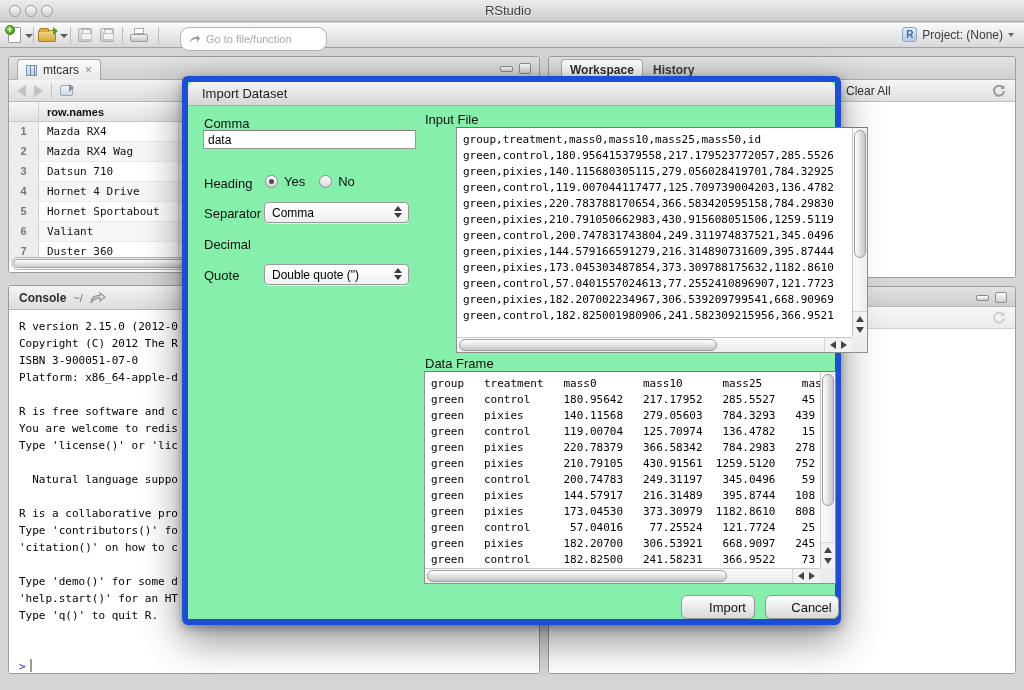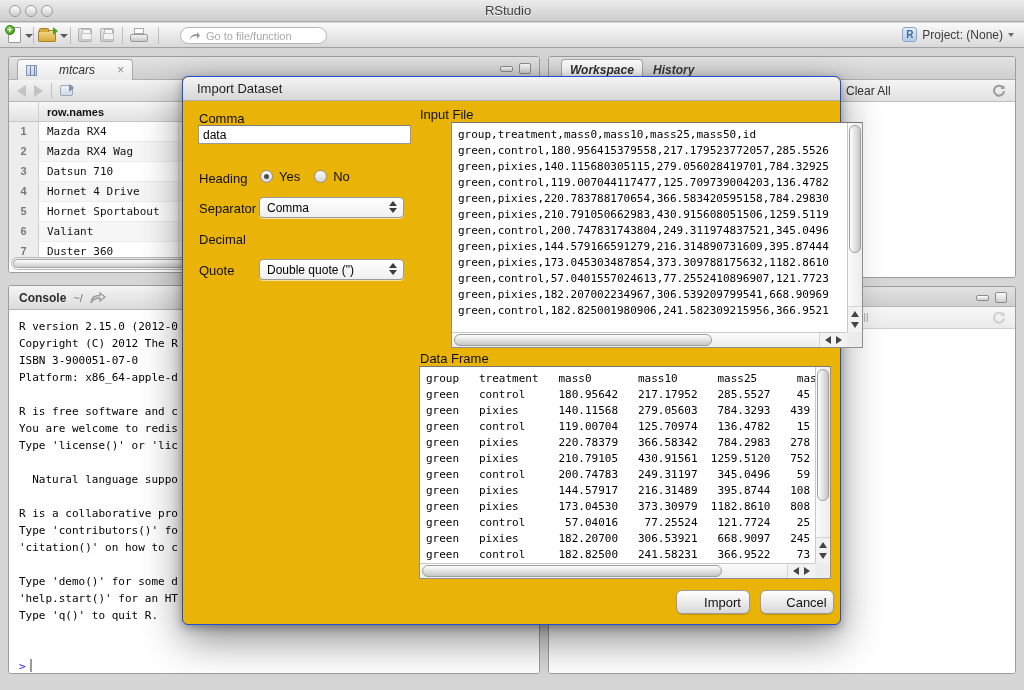--- a/index.html
+++ b/index.html
@@ -32,37 +32,37 @@
   .icon-folder .arr { position:absolute; right:-3px; top:-4px; width:0; height:0;
     border-left:5px solid #4da02a; border-top:4px solid transparent; border-bottom:4px solid transparent; }
   .icon-floppy { position:absolute; top:5px; width:14px; height:14px;
     background:linear-gradient(#e8e8e8,#c9c9c9); border:1px solid #b0b0b0; border-radius:2px; }
   .icon-floppy:before { content:""; position:absolute; left:3px; top:0; width:7px; height:5px; background:#f7f7f7; border:1px solid #bbb; }
   .icon-floppy:after { content:""; position:absolute; left:2px; bottom:1px; width:9px; height:5px; background:#f2f2f2; border:1px solid #c4c4c4; }
   .icon-print { position:absolute; left:130px; top:5px; width:18px; height:14px; }
   .icon-print .body { position:absolute; left:0; bottom:0; width:18px; height:8px;
     background:linear-gradient(#f2f2f2,#c7c7c7); border:1px solid #9a9a9a; border-radius:2px; }
   .icon-print .paper { position:absolute; left:4px; top:0; width:10px; height:6px; background:#fff; border:1px solid #a8a8a8; }
-  .goto-box { position:absolute; left:180px; top:4px; width:147px; height:17px; background:#fff;
+  .goto-box { position:absolute; left:180px; top:4px; width:147px; height:24px; background:#fff;
     border:1px solid #b4b4b4; border-radius:9px; display:flex; align-items:center; padding:0 8px; gap:5px; }
   .goto-box .ph { font-size:11px; color:#a9a9a9; }
   .project { position:absolute; right:10px; top:4px; display:flex; align-items:center; gap:5px; }
   .r-icon { width:15px; height:15px; border-radius:3px; border:1px solid #8ba6c6;
     background:linear-gradient(#e3eefb,#b4cbe6); color:#3f6a9a; font-size:10px; font-weight:bold;
     text-align:center; line-height:14px; }
   .project .lbl { font-size:12px; color:#3c3c3c; }
   .project .caret { border-top-color:#6a6a6a; border-left-width:3px; border-right-width:3px; }
 
   
   .pane { position:absolute; background:#fff; border:1px solid #9d9d9d; border-radius:3px; overflow:hidden; }
   .tabrow { position:absolute; left:0; top:0; right:0; height:23px;
     background:linear-gradient(#e2e2e2,#cfcfcf); border-bottom:1px solid #aeaeae; }
   .tab { position:absolute; top:2px; height:21px; background:linear-gradient(#fbfbfb,#e9e9e9);
     border:1px solid #a8a8a8; border-bottom:none; border-radius:4px 4px 0 0;
-    display:flex; align-items:center; gap:22px; padding:0 8px; font-size:12px; color:#303030;font-style:italic; }
+    display:flex; align-items:center; gap:6px; padding:0 8px; font-size:12px; color:#303030; }
   .tab.plain { background:none; border:none; font-weight:bold; color:#3a3a3a; }
   .tab.active-white { background:linear-gradient(#ffffff,#f0f0f0); font-weight:bold; }
   .grid-icon { width:11px; height:11px; border:1px solid #7d96b8;
     background:linear-gradient(#dfe9f5,#c3d4e8),
       linear-gradient(90deg, transparent 3px, #7d96b8 3px, #7d96b8 4px, transparent 4px, transparent 7px, #7d96b8 7px, #7d96b8 8px, transparent 8px); background-blend-mode:multiply; }
   .close-x { color:#8b8b8b; font-size:12px; line-height:10px; }
   .minmax { position:absolute; display:flex; gap:6px; align-items:center; }
   .btn-min { width:13px; height:6px; border:1px solid #8b8b8b; border-radius:2px; background:linear-gradient(#fdfdfd,#cdcdcd); }
   .btn-max { width:12px; height:11px; border:1px solid #8b8b8b; border-radius:2px; background:linear-gradient(#fdfdfd,#cdcdcd); }
 
@@ -114,21 +114,21 @@
   .refresh { position:absolute; right:8px; top:3px; }
   .ws-body { position:absolute; left:0; top:45px; right:0; bottom:0; background:#fff; }
   .brp-strip { position:absolute; left:0; top:0; right:0; height:20px;
     background:linear-gradient(#e2e2e2,#cfcfcf); border-bottom:1px solid #b5b5b5; }
   .brp-toolbar { position:absolute; left:0; top:20px; right:0; height:22px;
     background:linear-gradient(#f7f7f7,#ebebeb); border-bottom:1px solid #cfcfcf; display:flex; align-items:center; }
   .brp-body { position:absolute; left:0; top:42px; right:0; bottom:0; background:#fff; }
 
   
   .dialog { position:absolute; left:182px; top:76px; width:659px; height:549px;
-    background:#eab308; border:1px solid #1d4ed8; border-radius:6px;
+    background:#86efac; border:6px solid #1d4ed8; border-radius:6px;
     box-shadow:0 15px 40px rgba(0,0,0,.45), 0 3px 10px rgba(0,0,0,.3); z-index:20; }
   .dlg-titlebar { position:absolute; left:0; top:0; right:0; height:24px;
     background:linear-gradient(#f4f4f4,#d7d7d7); border-bottom:1px solid #ababab;
     border-radius:6px 6px 0 0; display:flex; align-items:center; padding:0 14px; }
   .dlg-title { font-size:13px; color:#1e1e1e; }
   .fld-label { position:absolute; font-size:13px; color:#111; }
   .name-input { position:absolute; left:15px; top:48px; width:213px; height:19px; background:#fff;
     border:1px solid #999; border-top-color:#7d7d7d; font-size:12px; font-family:"Liberation Sans",sans-serif;
     padding:0 4px; color:#000; }
   .radio-row { position:absolute; left:77px; top:92px; display:flex; align-items:center; gap:6px; font-size:13px; color:#111; }

